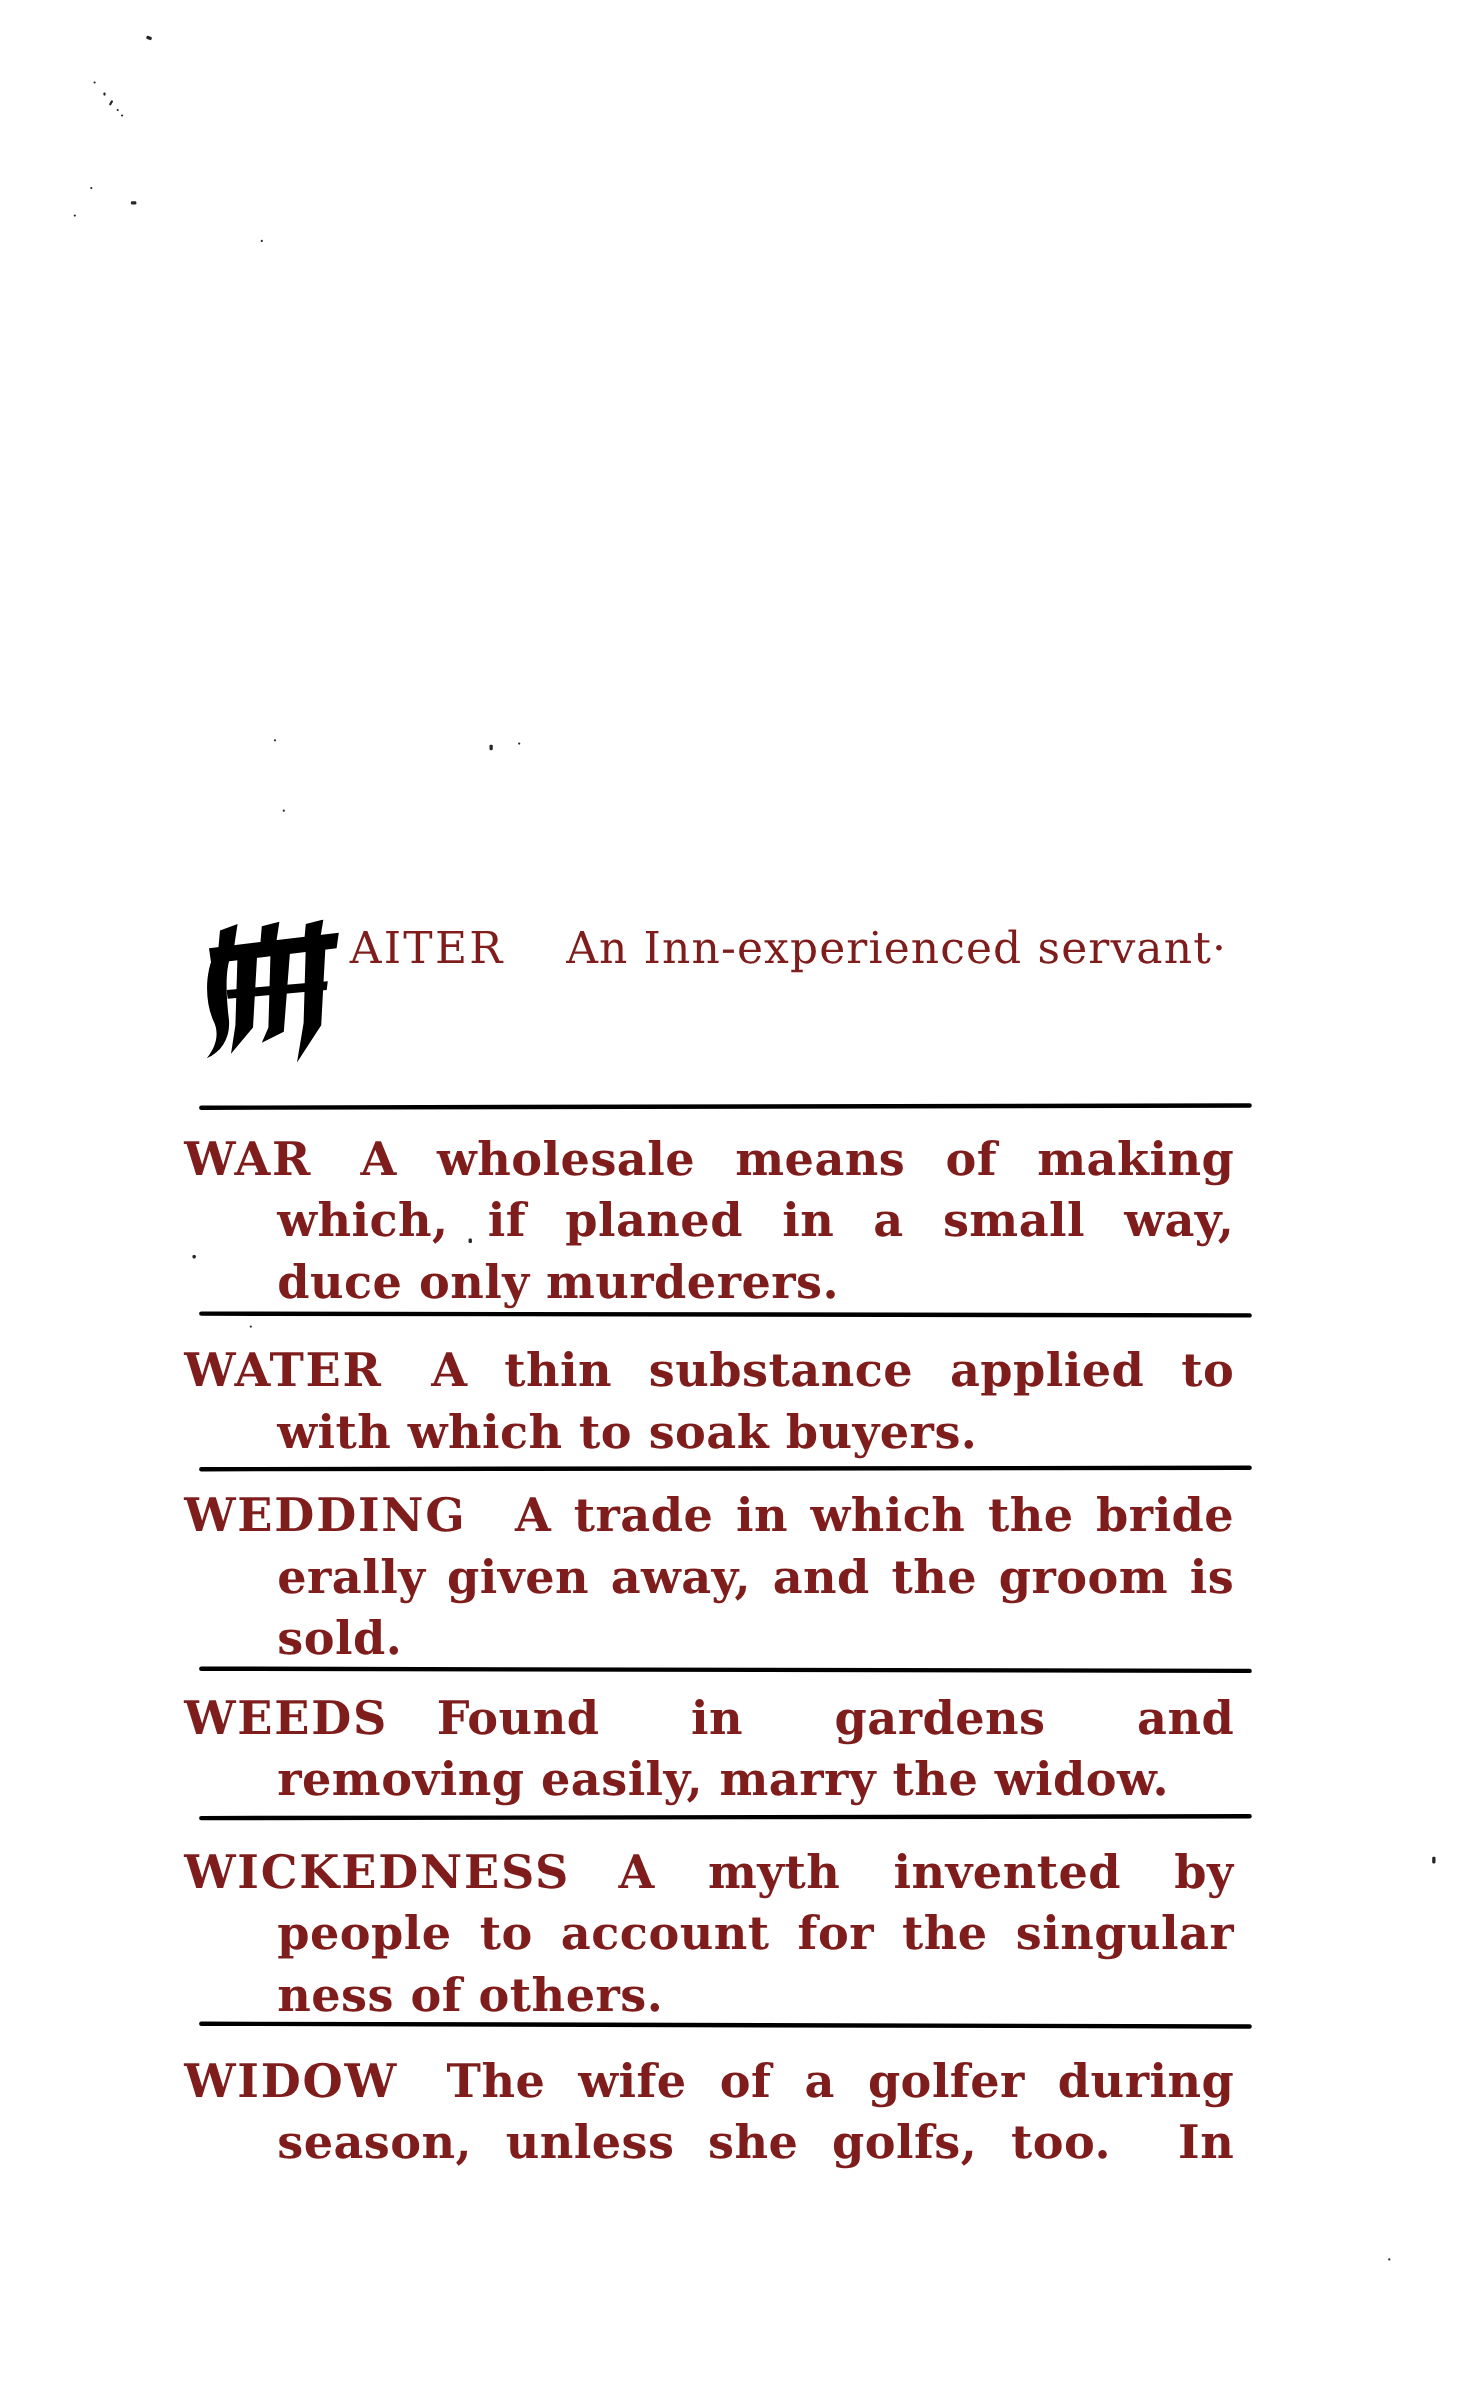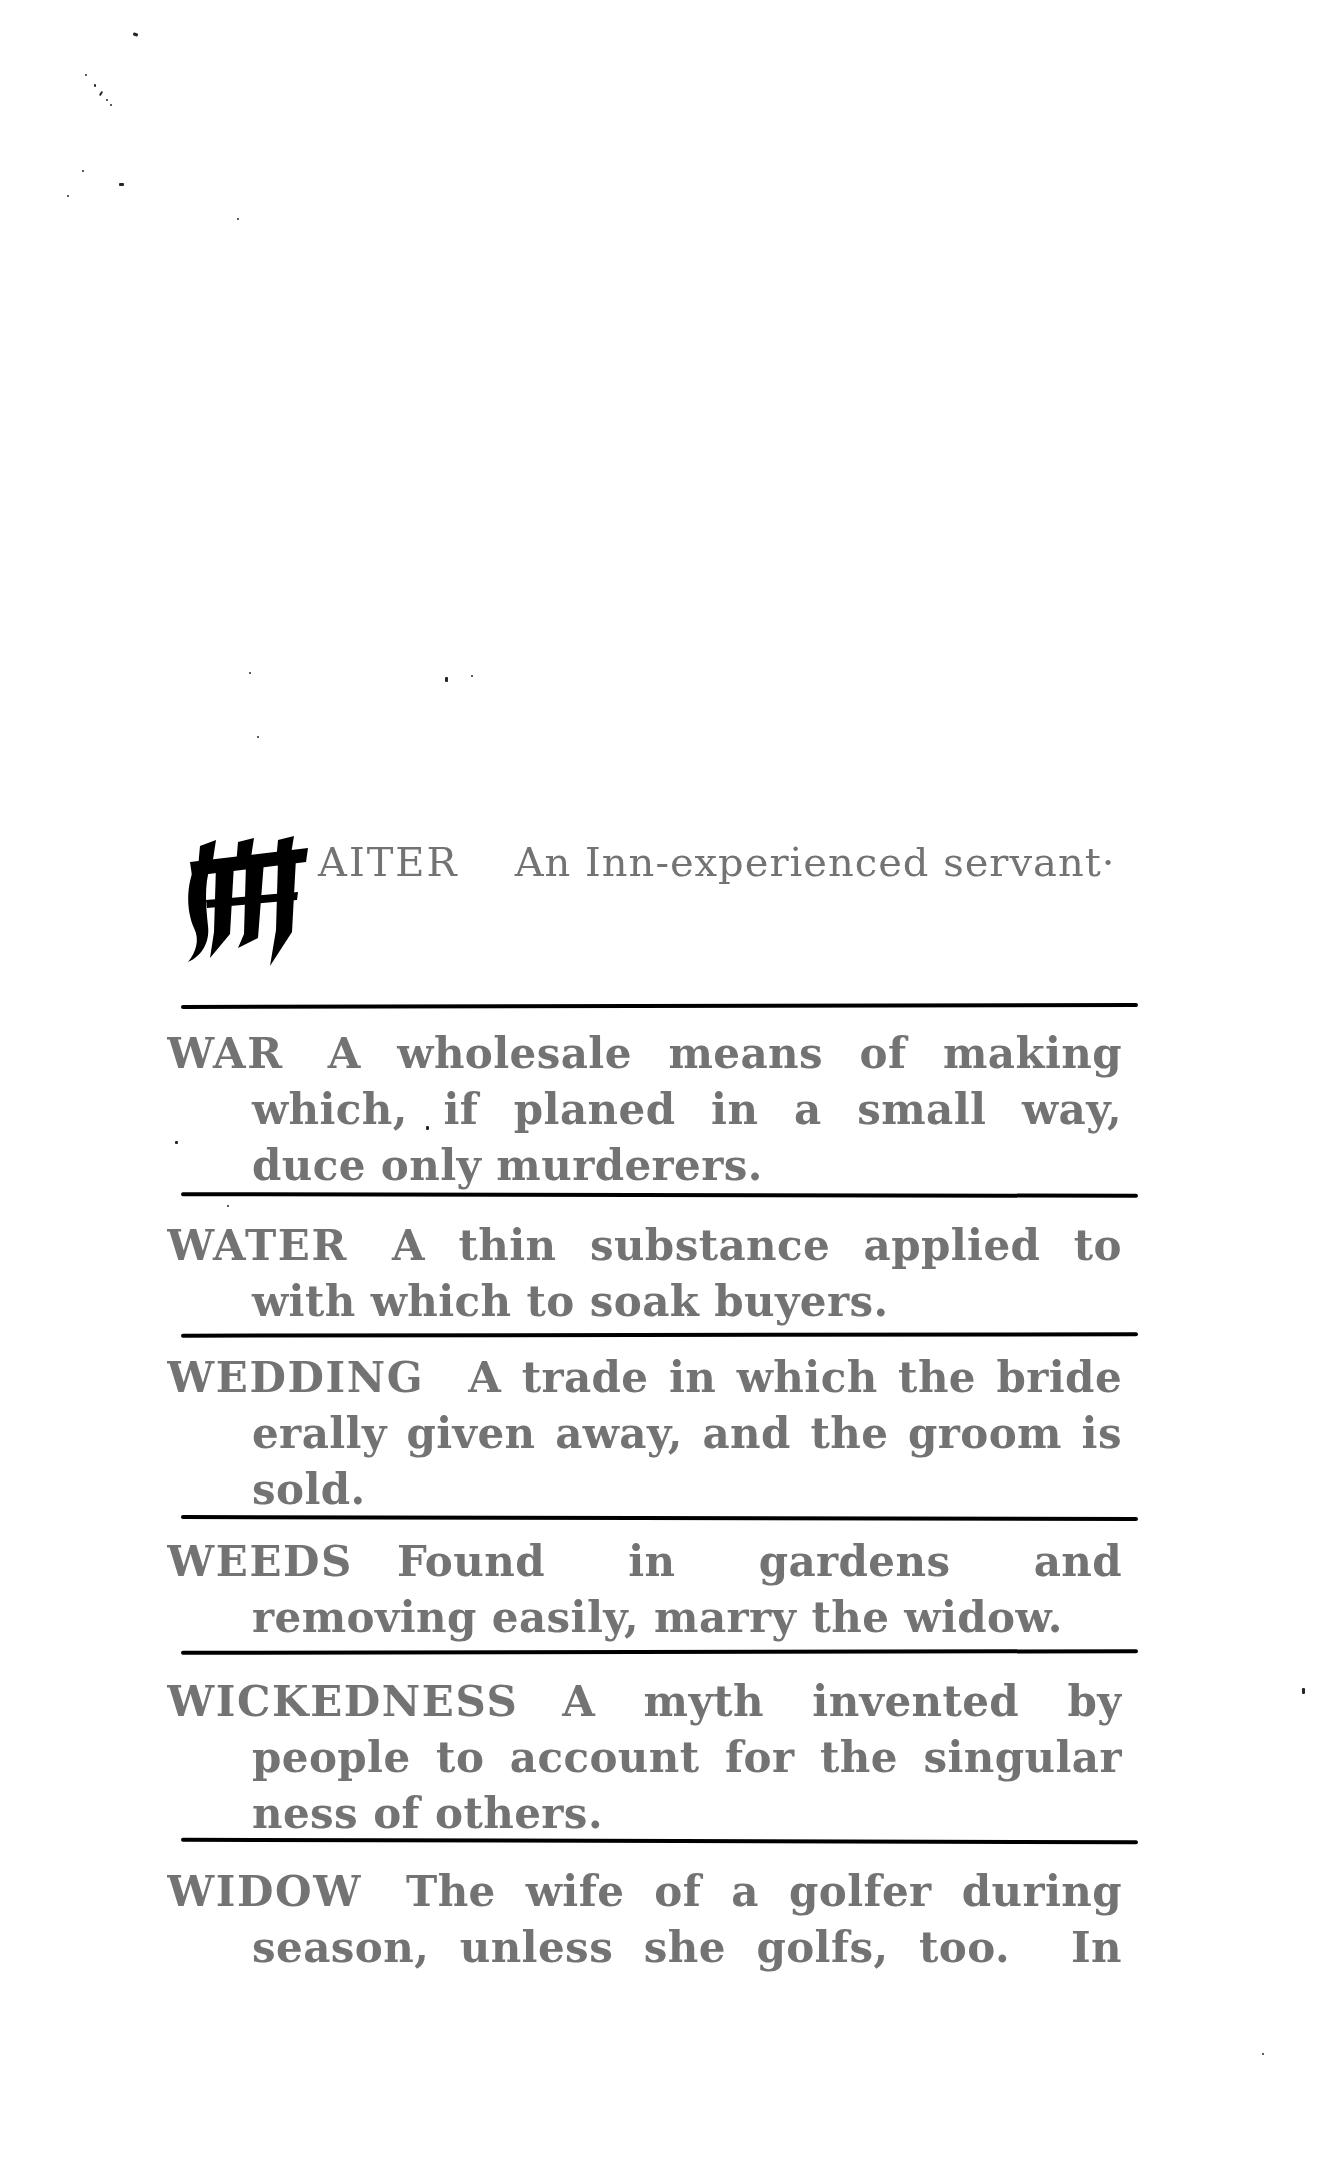--- a/index.html
+++ b/index.html
@@ -2,21 +2,21 @@
 <html><head>
 <meta charset="utf-8">
 <style>
   html,body{margin:0;padding:0;background:#e8e8e8;}
   .page{
     position:relative;
     width:1344px;height:2173px;
     background:#ffffff;
     overflow:hidden;
     font-family:"DejaVu Serif","Liberation Serif",serif;
-    color:#737373;
+    color:#7f1d1d;
   }
   
   .dropcap{
     position:absolute;left:186px;top:836px;width:126px;height:132px;
   }
   .lead-line{
     position:absolute;left:318px;top:832px;width:830px;height:60px;
     line-height:60px;font-size:40px;letter-spacing:1px;white-space:nowrap;
   }
   .lead-line .hw{letter-spacing:2px;}

